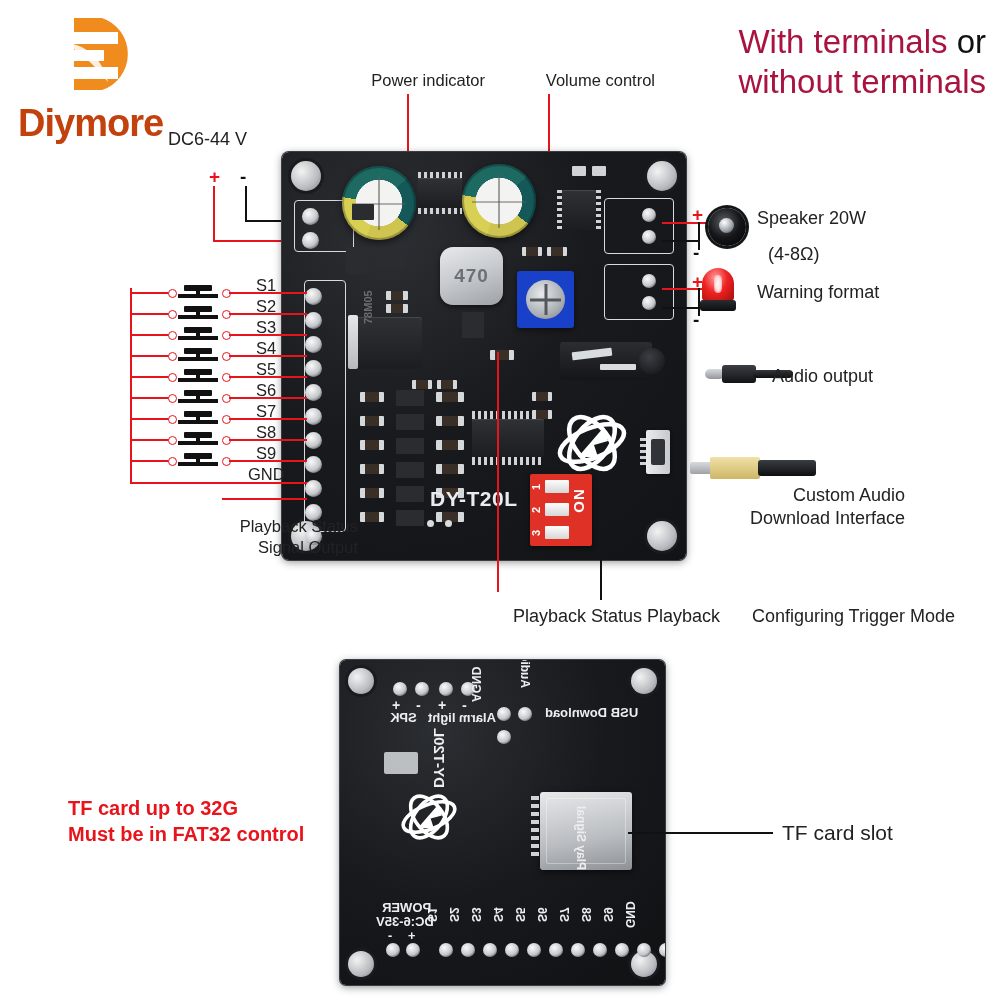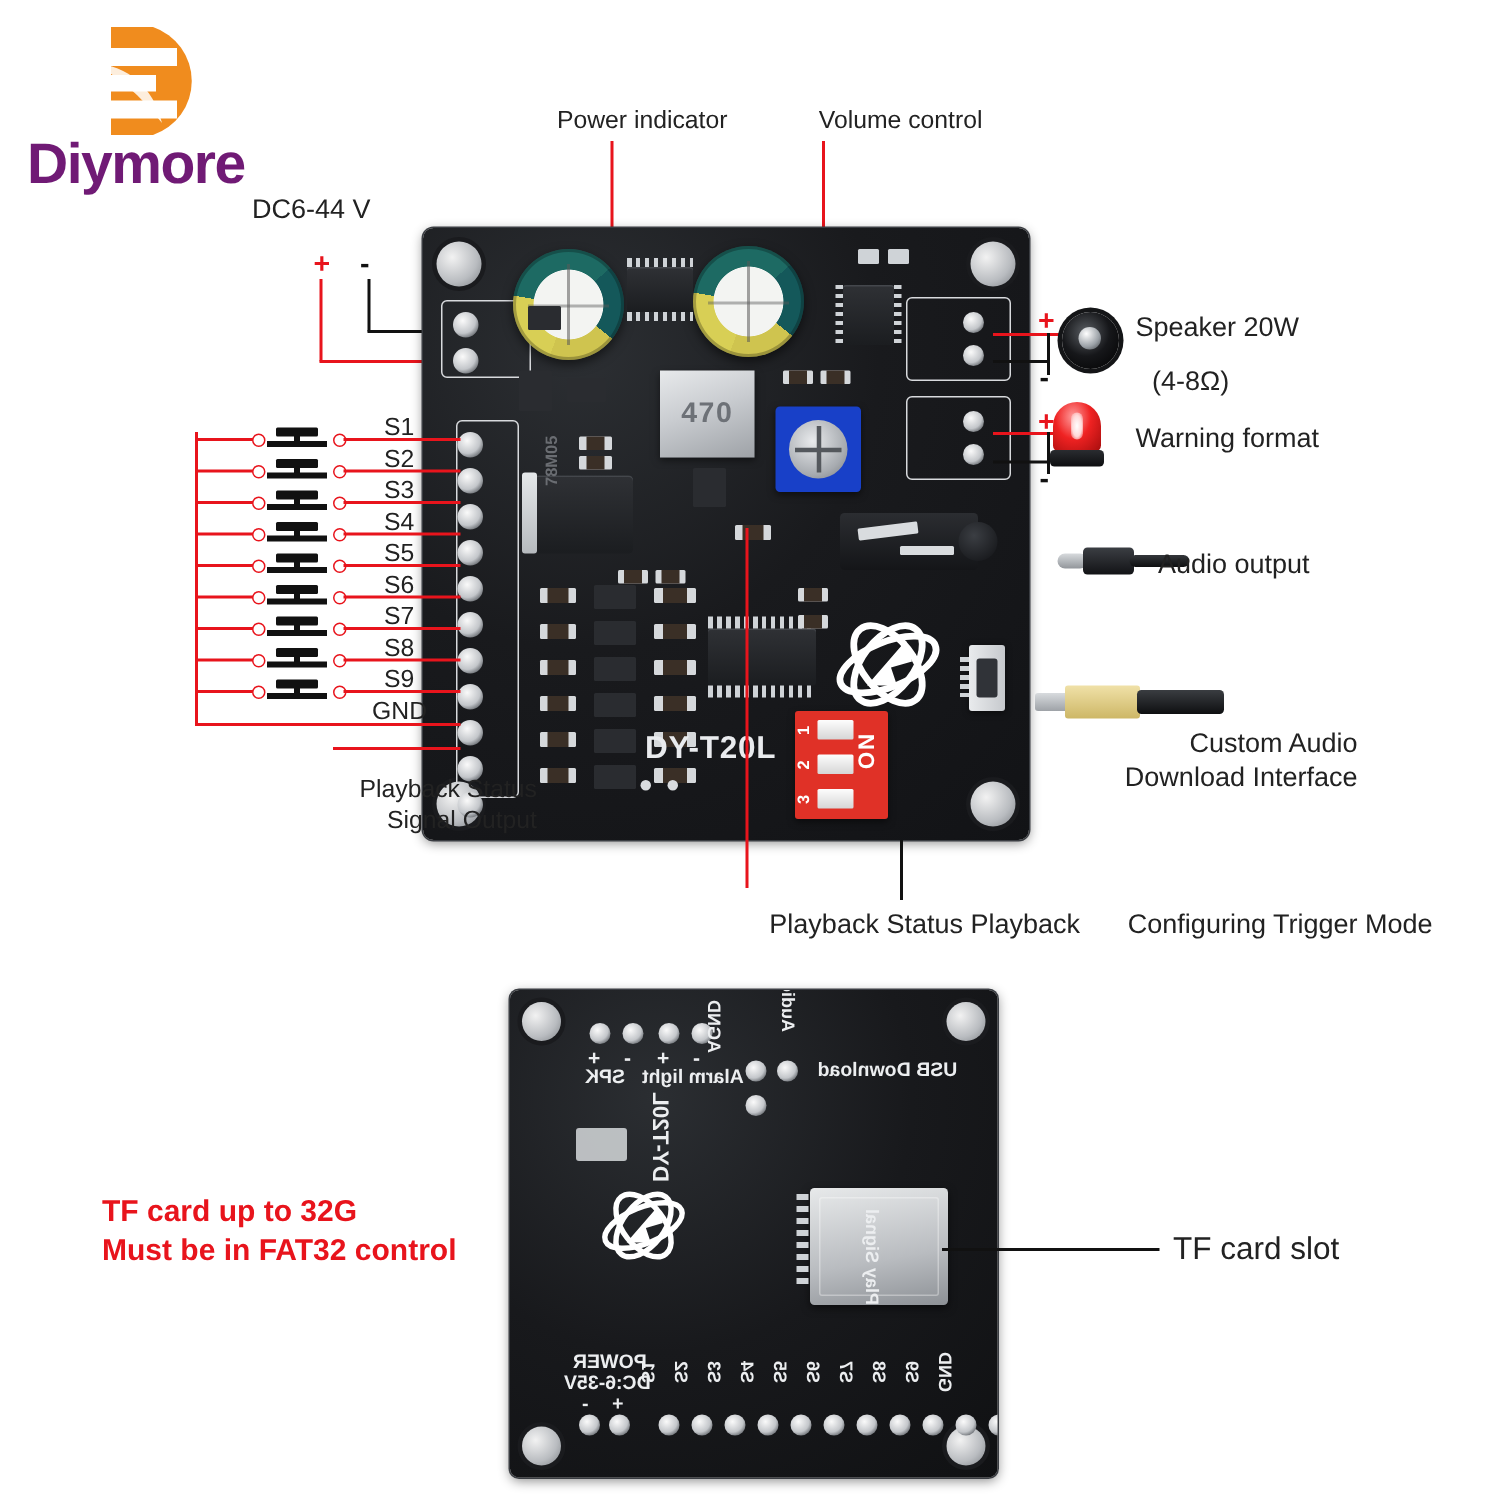--- a/index.html
+++ b/index.html
@@ -4,22 +4,22 @@
 <style>
   html,body{margin:0;padding:0;background:#ffffff;}
   body{width:1000px;height:1000px;position:relative;overflow:hidden;
        font-family:"Liberation Sans","DejaVu Sans",sans-serif;color:#1a1a1a;}
   .abs{position:absolute;}
   .nosel{user-select:none;}
 
   
   #brand{left:18px;top:14px;width:200px;height:110px;}
   #brand .mark{position:absolute;left:34px;top:0;width:92px;height:80px;}
-  #brand .wordmark{position:absolute;left:0;top:77px;font-size:38px;font-weight:bold;
-      color:#701a75;letter-spacing:-1px;line-height:1;}
+  #brand .wordmark{position:absolute;left:0;top:90px;font-size:38px;font-weight:bold;
+      color:#c2410c;letter-spacing:-1px;line-height:1;}
 
   
   #headline{right:14px;top:22px;width:420px;text-align:right;
       font-size:33px;line-height:1.22;color:#A81340;font-weight:normal;}
   #headline .blk{color:#111;}
 
   
   .lbl{font-size:16.5px;color:#222;line-height:1.25;white-space:pre-line;}
   .lbl.c{text-align:right;}
   .big{font-size:18px;}
@@ -60,21 +60,21 @@
         radial-gradient(circle at 50% 50%, #f3f4f2 0 44%, rgba(0,0,0,0) 45%),
         conic-gradient(from 200deg,#d8cf55 0 22%,#1d6a63 22% 58%,#14585a 58% 80%,#cfc44f 80% 100%);
       box-shadow:0 3px 7px rgba(0,0,0,.55), inset 0 0 0 2px rgba(0,0,0,.25);}
   .ecap .cross{position:absolute;left:50%;top:14%;width:2px;height:72%;
       background:rgba(90,90,90,.55);transform:translateX(-50%);}
   .ecap .cross2{position:absolute;left:14%;top:50%;height:2px;width:72%;
       background:rgba(90,90,90,.45);}
 
   #inductor{position:absolute;background:
       linear-gradient(160deg,#e7e9eb 0%,#c9ccd0 45%,#9ea2a7 100%);
-      border-radius:0;box-shadow:0 2px 5px rgba(0,0,0,.5);}
+      border-radius:13px;box-shadow:0 2px 5px rgba(0,0,0,.5);}
   #inductor span{position:absolute;left:0;right:0;top:50%;transform:translateY(-50%);
       text-align:center;color:#6d7177;font-size:19px;font-weight:bold;letter-spacing:1px;}
 
   #pot{position:absolute;width:57px;height:57px;background:#1840C8;border-radius:3px;
       box-shadow:0 2px 5px rgba(0,0,0,.5);}
   #pot .knob{position:absolute;left:9px;top:9px;width:39px;height:39px;border-radius:50%;
       background:radial-gradient(circle at 40% 36%,#e8eaec,#a7abb0 65%,#75797e);}
   #pot .knob:before{content:"";position:absolute;left:50%;top:4px;width:3px;height:31px;
       background:#54585d;transform:translateX(-50%);}
   #pot .knob:after{content:"";position:absolute;top:50%;left:4px;height:3px;width:31px;
@@ -168,20 +168,22 @@
       <rect x="22" y="36" width="30" height="11" fill="#ffffff"></rect>
       <rect x="22" y="53" width="44" height="12" fill="#ffffff"></rect>
       <rect x="6" y="4" width="16" height="72" fill="#ffffff"></rect>
       <path d="M10 28 C34 30 50 44 56 68 C42 50 26 36 10 28 Z" fill="#ffffff" opacity=".85"></path>
     </svg>
   </div>
   <div class="wordmark">Diymore</div>
 </div>
 
 <div class="abs nosel" id="headline">
+  <div><span>With terminals </span><span class="blk">or</span></div>
+  <div>without terminals</div>
 </div>
 
 <div class="abs lbl c nosel" style="left:305px;top:70px;width:180px;">Power indicator</div>
 <div class="abs lineV" style="left:407px;top:94px;height:186px;"></div>
 
 <div class="abs lbl c nosel" style="left:490px;top:70px;width:165px;">Volume control</div>
 <div class="abs lineV" style="left:548px;top:94px;height:190px;"></div>
 
 <div class="abs lbl big nosel" style="left:168px;top:128px;width:150px;">DC6-44 V</div>
 <div class="abs plus nosel" style="left:209px;top:167px;">+</div>

